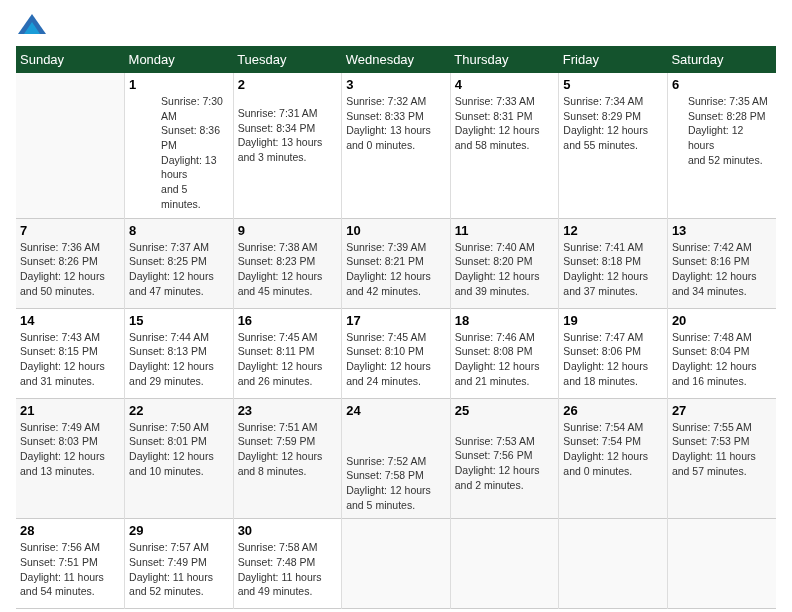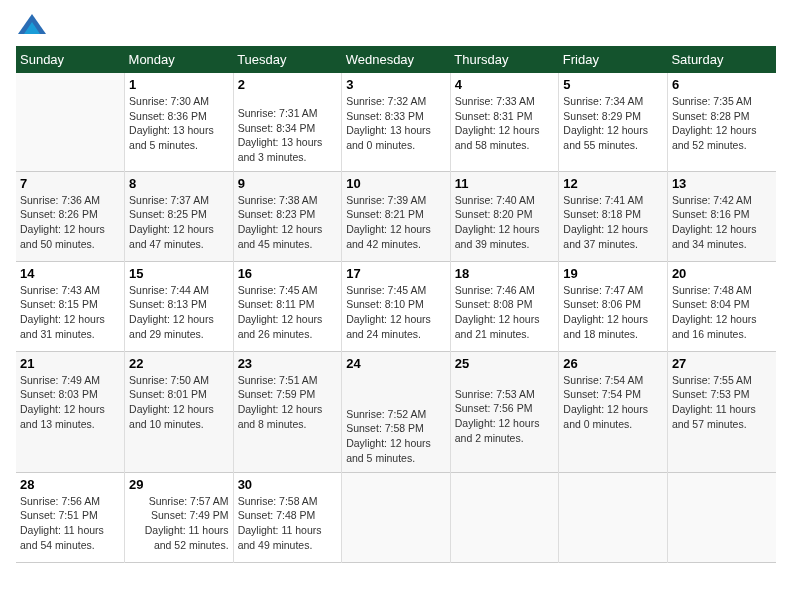--- a/index.html
+++ b/index.html
@@ -127,21 +127,21 @@
         <th>Thursday</th>
         <th>Friday</th>
         <th>Saturday</th>
       </tr>
   </thead>
   <tbody id="calendar-body">
   <tr>
         <td class="empty-cell"></td>
         <td>
           <span class="day-num">1</span>
-          <div class="cell-info" style="white-space: pre-line;">Sunrise: 7:30 AM
+          <div class="cell-info" style="white-space: pre-line; margin-left: 32px;">Sunrise: 7:30 AM
 Sunset: 8:36 PM
 Daylight: 13 hours
 and 5 minutes.</div>
         </td>
         <td>
           <span class="day-num">2</span>
           <div class="cell-info" style="white-space: pre-line; margin-top: 14px;">Sunrise: 7:31 AM
 Sunset: 8:34 PM
 Daylight: 13 hours
 and 3 minutes.</div>
@@ -162,21 +162,21 @@
         </td>
         <td>
           <span class="day-num">5</span>
           <div class="cell-info" style="white-space: pre-line;">Sunrise: 7:34 AM
 Sunset: 8:29 PM
 Daylight: 12 hours
 and 55 minutes.</div>
         </td>
         <td>
           <span class="day-num">6</span>
-          <div class="cell-info" style="white-space: pre-line;">Sunrise: 7:35 AM
+          <div class="cell-info" style="white-space: pre-line; margin-left: 16px;">Sunrise: 7:35 AM
 Sunset: 8:28 PM
 Daylight: 12 hours
 and 52 minutes.</div>
         </td>
       </tr>
       <tr>
         <td>
           <span class="day-num">7</span>
           <div class="cell-info" style="white-space: pre-line;">Sunrise: 7:36 AM
 Sunset: 8:26 PM
@@ -331,21 +331,21 @@
       <tr>
         <td>
           <span class="day-num">28</span>
           <div class="cell-info" style="white-space: pre-line;">Sunrise: 7:56 AM
 Sunset: 7:51 PM
 Daylight: 11 hours
 and 54 minutes.</div>
         </td>
         <td>
           <span class="day-num">29</span>
-          <div class="cell-info" style="white-space: pre-line; text-align: right;">Sunrise: 7:57 AM
+          <div class="cell-info" style="white-space: pre-line;">Sunrise: 7:57 AM
 Sunset: 7:49 PM
 Daylight: 11 hours
 and 52 minutes.</div>
         </td>
         <td>
           <span class="day-num">30</span>
           <div class="cell-info" style="white-space: pre-line;">Sunrise: 7:58 AM
 Sunset: 7:48 PM
 Daylight: 11 hours
 and 49 minutes.</div>

